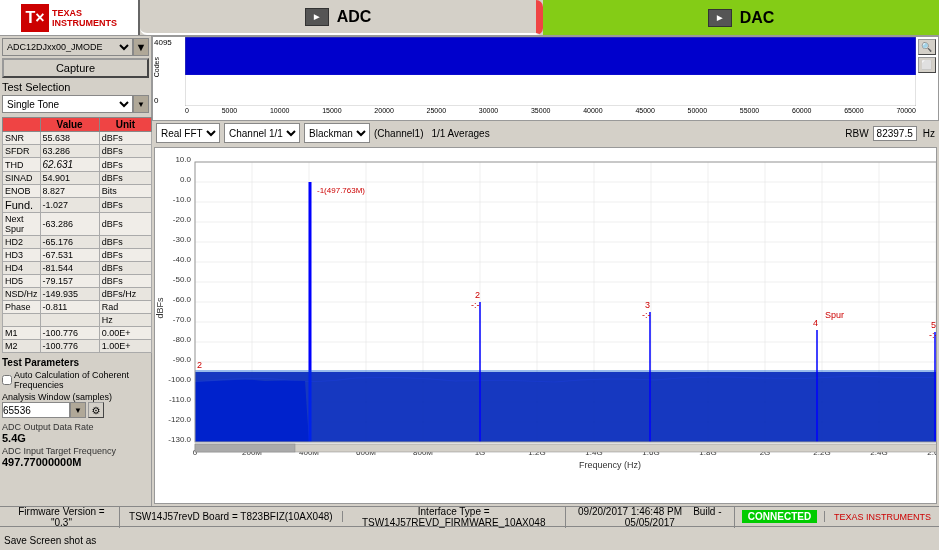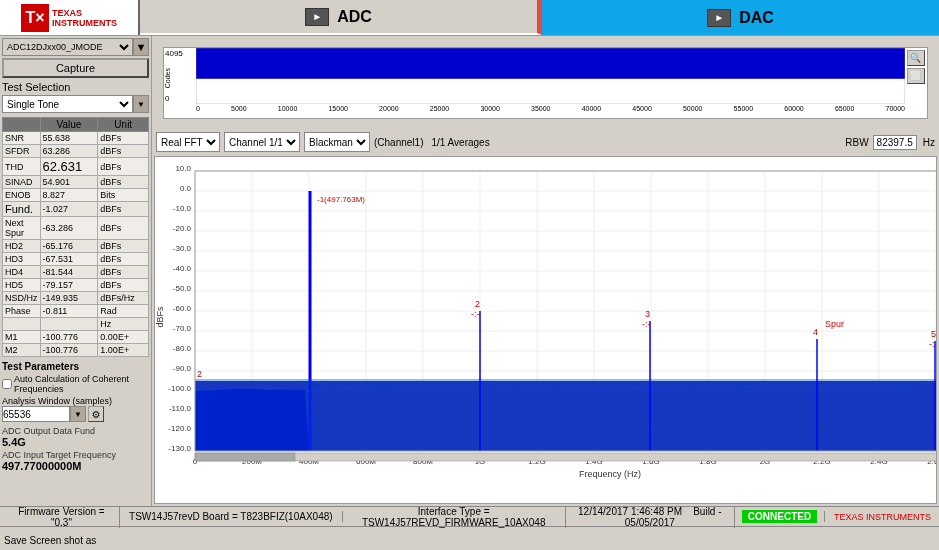--- a/index.html
+++ b/index.html
@@ -1,38 +1,38 @@
 <!DOCTYPE html>
 <html><head>
   <meta charset="utf-8">
   <style>
     * { box-sizing: border-box; margin: 0; padding: 0; }
     body { font-family: Arial, sans-serif; font-size: 11px; background: #d4d0c8; width: 939px; height: 550px; overflow: hidden; }
     
     
     #top-bar { display: flex; height: 36px; background: #d4d0c8; border-bottom: 1px solid #999; }
     #ti-logo { width: 140px; background: white; display: flex; align-items: center; justify-content: center; border-right: 2px solid #666; padding: 2px; }
-    #tab-adc { flex: 1; background: #d4d0c8; border-right: 5px solid #ef4444; display: flex; align-items: center; justify-content: center; gap: 8px; font-size: 14px; font-weight: bold; border-bottom: 2px solid white; }
+    #tab-adc { flex: 1; background: #d4d0c8; border-right: 7px solid #ef4444; display: flex; align-items: center; justify-content: center; gap: 8px; font-size: 14px; font-weight: bold; border-bottom: 2px solid white; border-radius: 7px; }
     #tab-dac { flex: 1; background: #b8b4ac; display: flex; align-items: center; justify-content: center; gap: 8px; font-size: 14px; font-weight: bold; }
     .tab-icon { width: 24px; height: 18px; background: #666; border: 1px solid #333; display: flex; align-items: center; justify-content: center; font-size: 8px; color: white; }
     
     
     #main { display: flex; height: 470px; }
     
     
     #left-panel { width: 152px; background: #d4d0c8; border-right: 1px solid #999; display: flex; flex-direction: column; padding: 2px; flex-shrink: 0; }
     #device-row { display: flex; align-items: center; margin-bottom: 2px; }
     .dropdown-arrow { width: 16px; height: 18px; background: #b0a898; border: 1px solid #888; display: flex; align-items: center; justify-content: center; cursor: pointer; }
     #capture-btn { background: #d4d0c8; border: 2px outset #999; text-align: center; padding: 2px 4px; cursor: pointer; margin-bottom: 3px; font-size: 11px; }
     #test-selection-label { font-size: 11px; margin-bottom: 2px; }
     #test-select-row { display: flex; align-items: center; margin-bottom: 4px; }
     
     
     #metrics-table { width: 100%; border-collapse: collapse; font-size: 10px; }
-    #metrics-table th { background: #737373; border: 1px solid #888; padding: 1px 16px; font-weight: normal; font-size: 10px; }
+    #metrics-table th { background: #ef4444; border: 1px solid #888; padding: 1px 16px; font-weight: bold; font-size: 10px; }
     #metrics-table td { border: 1px solid #aaa; padding: 1px 2px; }
     #metrics-table tr:nth-child(even) { background: #e8e5df; }
     #metrics-table tr:nth-child(odd) { background: #f0ede8; }
     .metric-name { color: black; }
     .metric-value { color: black; }
     .metric-unit { color: black; }
     
     
     #test-params { margin-top: 4px; }
     #test-params-title { font-weight: bold; font-size: 10px; margin-bottom: 2px; }
@@ -81,21 +81,21 @@
       <div>
         <div style="font-weight:bold;font-size:9px;color:#c00;">TEXAS</div>
         <div style="font-weight:bold;font-size:9px;color:#c00;">INSTRUMENTS</div>
       </div>
     </div>
   </div>
   <div id="tab-adc" style="flex:1;display:flex;align-items:center;justify-content:center;gap:8px;border-bottom:2px solid white;background:#d4d0c8;">
     <div class="tab-icon" style="background:#555;color:white;font-size:7px;padding:2px;">▶</div>
     <span style="font-size:16px;font-weight:bold;">ADC</span>
   </div>
-  <div id="tab-dac" style="flex:1;display:flex;align-items:center;justify-content:center;gap:8px;background:#0ea5e9;">
+  <div id="tab-dac" style="flex:1;display:flex;align-items:center;justify-content:center;gap:8px;background:#84cc16;">
     <div class="tab-icon" style="background:#555;color:white;font-size:7px;padding:2px;">▶</div>
     <span style="font-size:16px;font-weight:bold;">DAC</span>
   </div>
 </div>
 
 <div id="main">
 
   <div id="left-panel">
     <div id="device-row">
       <select style="flex:1;font-size:9px;background:#d4d0c8;border:1px solid #888;height:18px;">
@@ -130,21 +130,21 @@
             <td class="metric-value" style="font-size:9px;">55.638</td>
             <td class="metric-unit" style="font-size:9px;">dBFs</td>
           </tr>
           <tr>
             <td class="metric-name" style="font-size:9px;">SFDR</td>
             <td class="metric-value" style="font-size:9px;">63.286</td>
             <td class="metric-unit" style="font-size:9px;">dBFs</td>
           </tr>
           <tr>
             <td class="metric-name" style="font-size:9px;">THD</td>
-            <td class="metric-value" style="font-size:13px;">62.631</td>
+            <td class="metric-value" style="font-size:10px;font-style:italic;">62.631</td>
             <td class="metric-unit" style="font-size:9px;">dBFs</td>
           </tr>
           <tr>
             <td class="metric-name" style="font-size:9px;">SINAD</td>
             <td class="metric-value" style="font-size:9px;">54.901</td>
             <td class="metric-unit" style="font-size:9px;">dBFs</td>
           </tr>
           <tr>
             <td class="metric-name" style="font-size:9px;">ENOB</td>
             <td class="metric-value" style="font-size:9px;">8.827</td>
@@ -218,37 +218,37 @@
       </div>
       <div id="window-label" class="font-size:9px;">
         <span>Analysis Window (samples)</span>
       </div>
       <div id="window-input-row">
         <input type="text" style="width: 68px; background: white; border: 1px solid rgb(136, 136, 136); height: 16px; font-size: 10px;" value="65536">
         <div class="dropdown-arrow" style="font-size:8px;height:16px;">▼</div>
         <div style="width:16px;height:16px;background:#d4d0c8;border:1px outset #999;display:flex;align-items:center;justify-content:center;font-size:10px;margin-left:2px;">⚙</div>
       </div>
       <div id="data-rate-label">
-        <span>ADC Output Data Fund</span>
+        <span>ADC Output Data Rate</span>
       </div>
       <div id="data-rate-value">
         <span>5.4G</span>
       </div>
       <div id="target-freq-label">
         <span>ADC Input Target Frequency</span>
       </div>
       <div id="target-freq-value">
         <span>497.77000000M</span>
       </div>
     </div>
   </div>
 
   <div id="right-panel">
 
-    <div id="top-chart-container" style="height:72px;background:white;border:1px solid #999;margin:11px;position:relative;overflow:hidden;">
+    <div id="top-chart-container" style="height:85px;background:white;border:1px solid #999;margin:0;position:relative;overflow:hidden;">
       <div style="position:absolute;left:0;top:0;width:32px;height:calc(100% - 14px);display:flex;flex-direction:column;justify-content:space-between;font-size:8px;padding:1px 1px;">
         <span>4095</span>
         <span style="font-size:7px;writing-mode:vertical-lr;transform:rotate(180deg);position:absolute;left:0;top:20px;">Codes</span>
         <span>0</span>
       </div>
       <div style="position:absolute;left:32px;right:22px;top:0;bottom:14px;background:white;overflow:hidden;">
         <svg width="100%" height="100%" preserveAspectRatio="none">
 
           <rect x="0" y="0" width="100%" height="55%" fill="#0000cc"></rect>
           <rect x="0" y="0" width="100%" height="100%" fill="none" stroke="#888" stroke-width="0.5"></rect>
@@ -432,21 +432,21 @@
   <div id="status-fw">
     <span>Firmware Version = "0.3"</span>
   </div>
   <div id="status-board">
     <span>TSW14J57revD Board = T823BFIZ(10AX048)</span>
   </div>
   <div id="status-iface">
     <span>Interface Type = TSW14J57REVD_FIRMWARE_10AX048</span>
   </div>
   <div style="flex:1.5;text-align:center;border-right:1px solid #888;padding:0 4px;font-size:10px;">
-    <span>12/14/2017 1:46:48 PM</span>
+    <span>09/20/2017 1:46:48 PM</span>
     &nbsp;&nbsp;
     <span>Build - 05/05/2017</span>
   </div>
   <div id="status-conn" style="width:90px;text-align:center;border-right:1px solid #888;">
     <span id="conn-badge">CONNECTED</span>
   </div>
   <div id="status-tilogo" style="width:110px;text-align:right;padding-right:4px;">
     <span style="color:#c00;font-weight:normal;font-size:9px;margin-top:20px;">TEXAS INSTRUMENTS</span>
   </div>
 </div>

